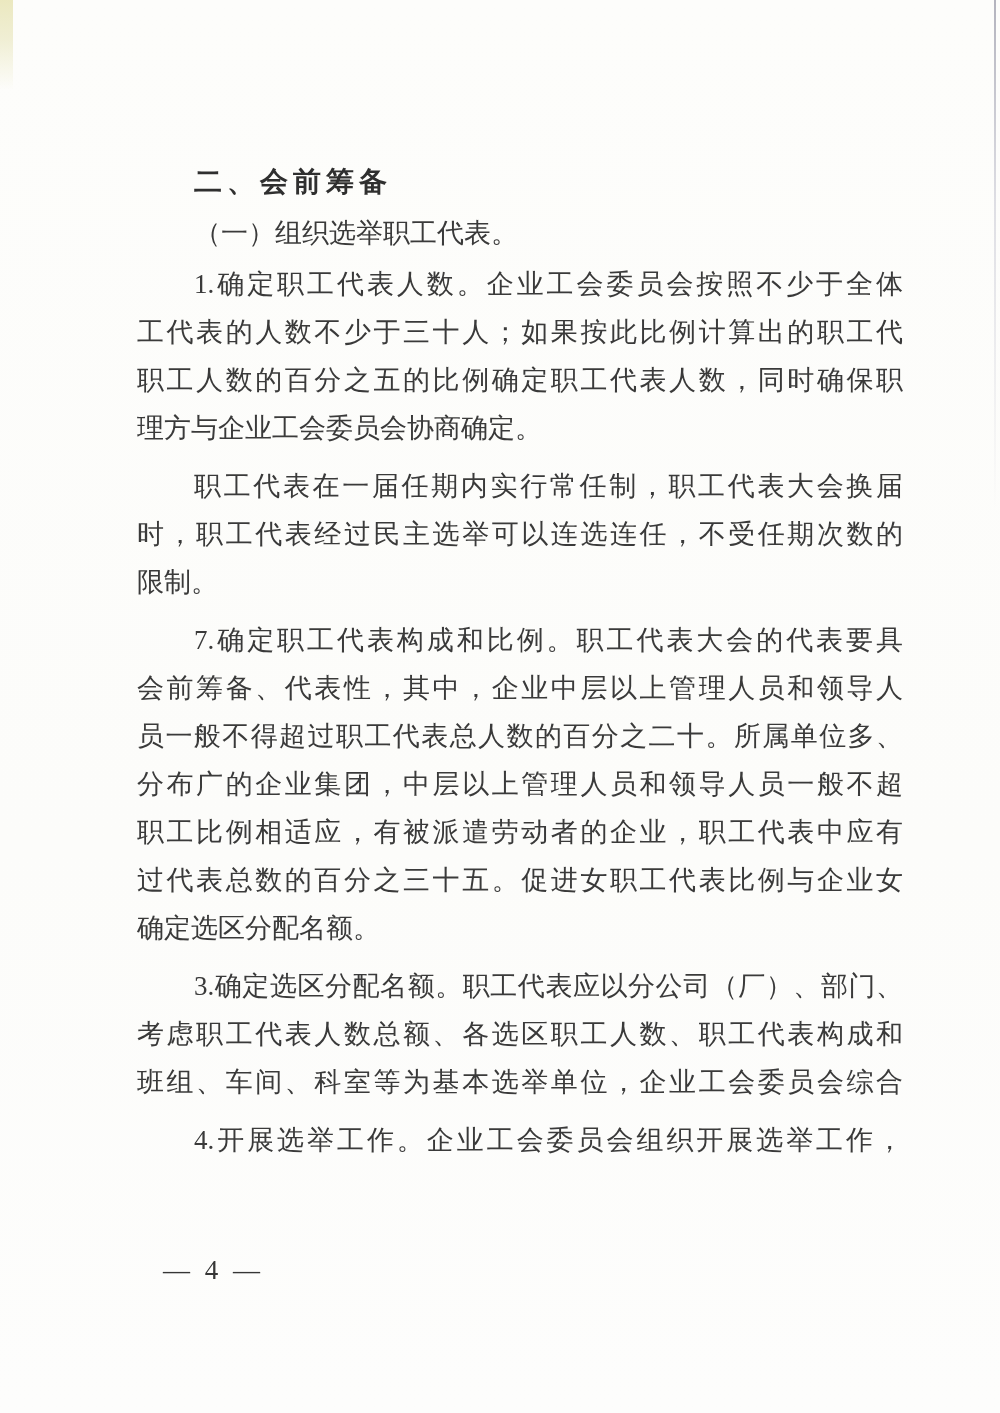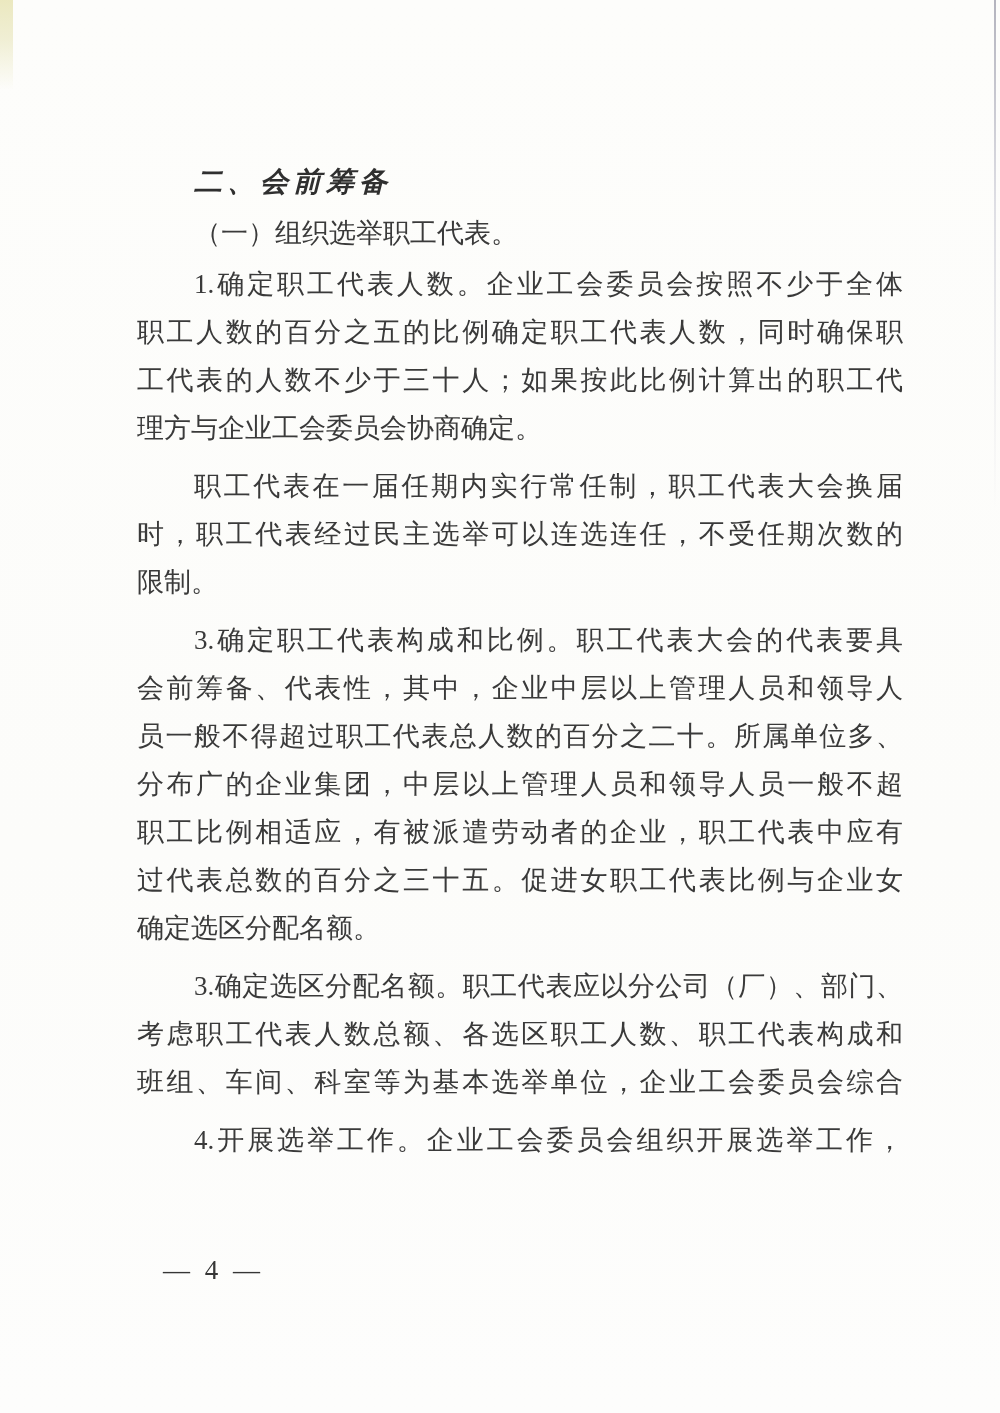--- a/index.html
+++ b/index.html
@@ -46,21 +46,20 @@
     text-rendering: optimizeLegibility;
   }
   .para { margin: 0 0 10px 0; }
   .para.heading { margin-bottom: 3px; }
   .para.subheading { margin-bottom: 3px; }
   .para.heading .line {
     font-weight: bold;
     font-size: 28px;
     letter-spacing: 5px;
     color: #2f2f2f;
-    font-style: italic;
   }
   .line {
     text-align: justify;
     text-align-last: left;
     white-space: nowrap;
   }
   .line.fill {
     white-space: normal;
     text-align-last: justify;
   }
@@ -83,31 +82,31 @@
   <div class="artifact-edge"></div>
   <div class="content">
       <div class="para heading">
         <div class="line indent">二、会前筹备</div>
       </div>
       <div class="para subheading">
         <div class="line indent">（一）组织选举职工代表。</div>
       </div>
       <div class="para body">
         <div class="line indent fill">1.确定职工代表人数。企业工会委员会按照不少于全体</div>
+        <div class="line fill">工代表的人数不少于三十人；如果按此比例计算出的职工代</div>
         <div class="line fill">职工人数的百分之五的比例确定职工代表人数，同时确保职</div>
-        <div class="line fill">工代表的人数不少于三十人；如果按此比例计算出的职工代</div>
         <div class="line">理方与企业工会委员会协商确定。</div>
       </div>
       <div class="para body">
         <div class="line indent fill">职工代表在一届任期内实行常任制，职工代表大会换届</div>
         <div class="line fill">时，职工代表经过民主选举可以连选连任，不受任期次数的</div>
         <div class="line">限制。</div>
       </div>
       <div class="para body">
-        <div class="line indent fill">3.确定职工代表构成和比例。职工代表大会的代表要具</div>
+        <div class="line indent fill">7.确定职工代表构成和比例。职工代表大会的代表要具</div>
         <div class="line fill">会前筹备、代表性，其中，企业中层以上管理人员和领导人</div>
         <div class="line fill">员一般不得超过职工代表总人数的百分之二十。所属单位多、</div>
         <div class="line fill">分布广的企业集团，中层以上管理人员和领导人员一般不超</div>
         <div class="line fill">职工比例相适应，有被派遣劳动者的企业，职工代表中应有</div>
         <div class="line fill">过代表总数的百分之三十五。促进女职工代表比例与企业女</div>
         <div class="line">确定选区分配名额。</div>
       </div>
       <div class="para body">
         <div class="line indent fill">3.确定选区分配名额。职工代表应以分公司（厂）、部门、</div>
         <div class="line fill">考虑职工代表人数总额、各选区职工人数、职工代表构成和</div>

